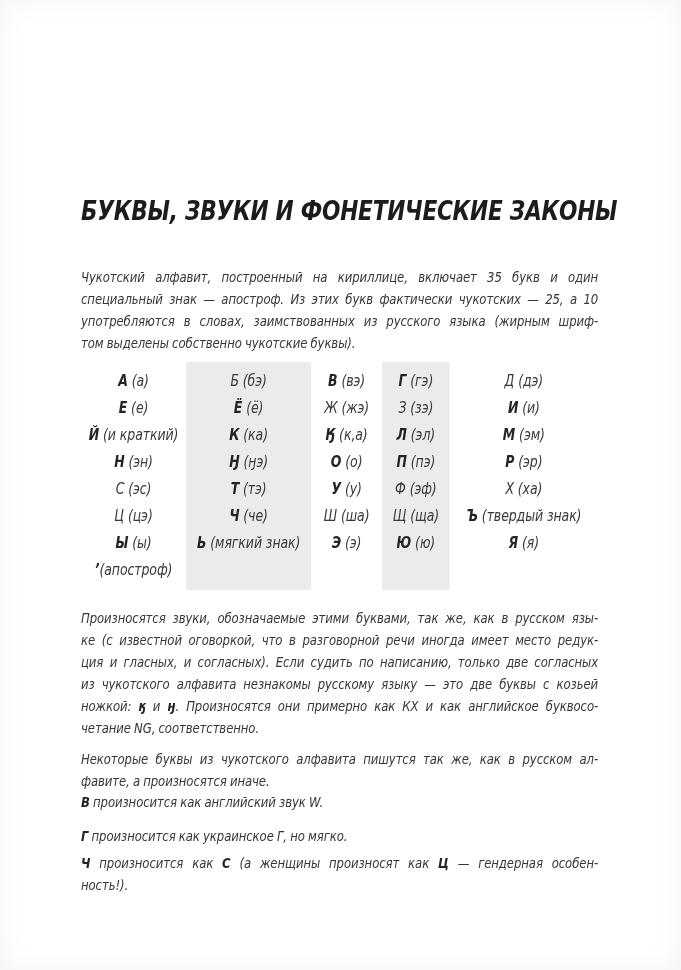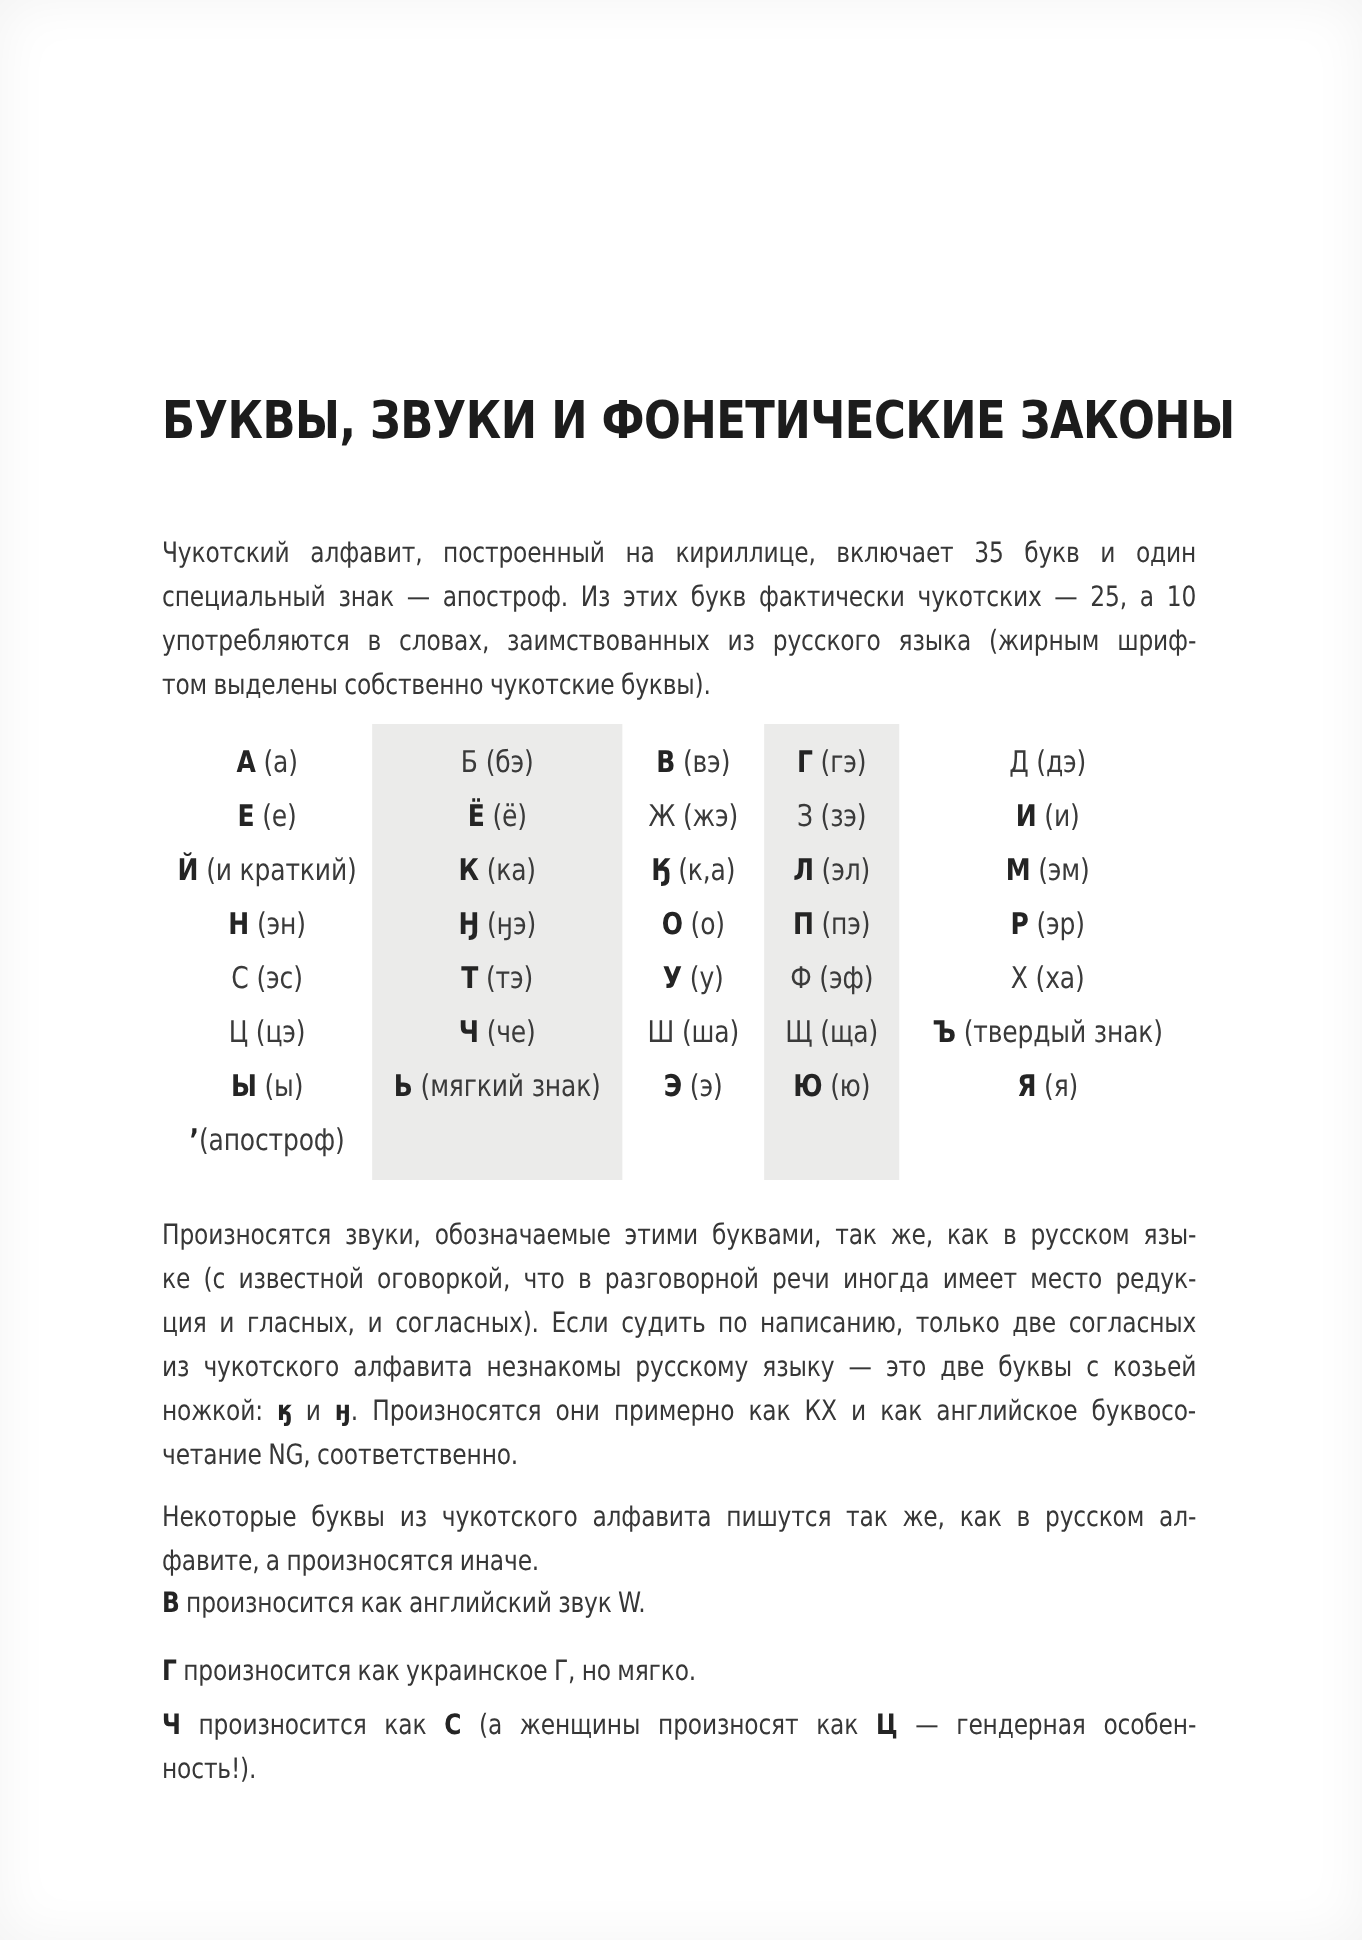--- a/index.html
+++ b/index.html
@@ -12,20 +12,21 @@
     height: 970px;
     position: relative;
     overflow: hidden;
     font-family: "DejaVu Sans", "Liberation Sans", sans-serif;
     color: #373737;
     box-shadow: inset 0 0 28px rgba(0,0,0,0.05);
   }
   .page {
     position: absolute;
     inset: 0;
+    font-style: italic;
   }
   
   .squeeze {
     position: absolute;
     left: 81px;
     top: 0;
     width: 620px;
     transform: scaleX(0.834);
     transform-origin: 0 0;
   }

